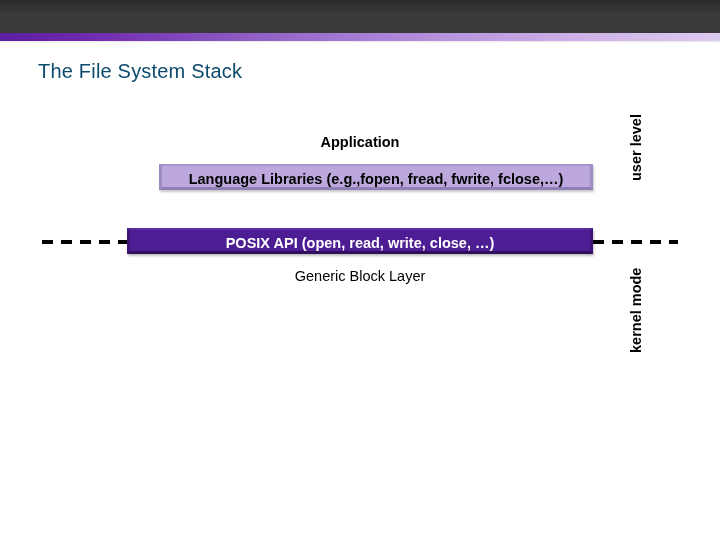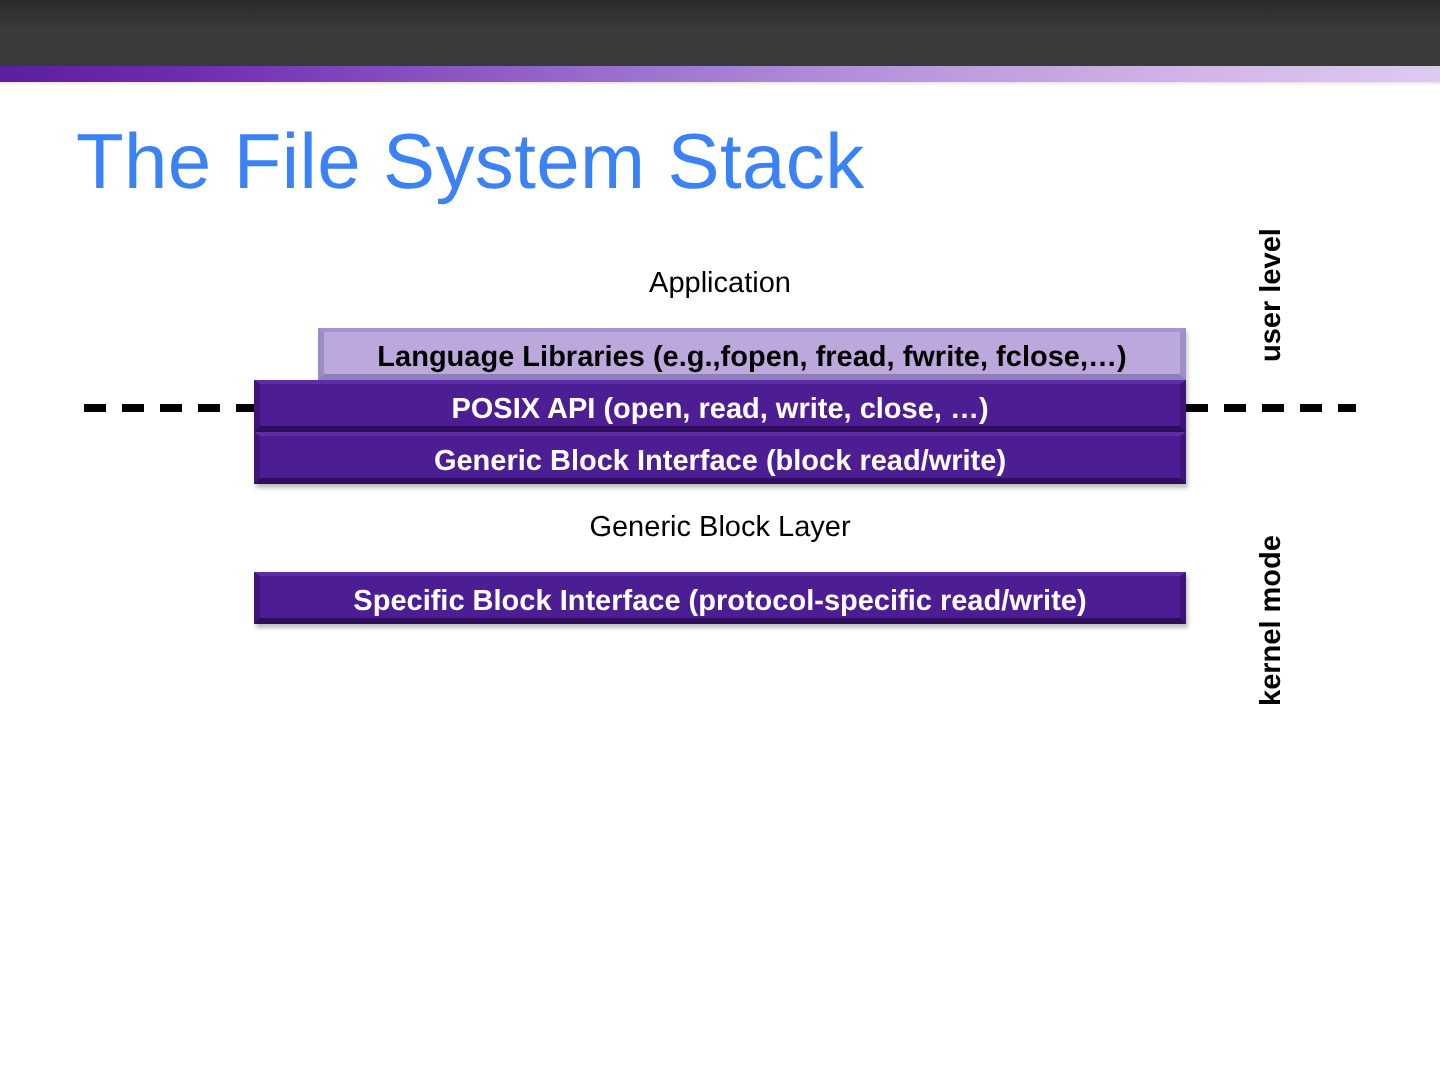--- a/index.html
+++ b/index.html
@@ -42,43 +42,43 @@
     width: 720px;
     height: 2px;
     background: linear-gradient(to bottom, rgba(0,0,0,0.10), rgba(0,0,0,0));
   }
 
   
   #slide-title {
     position: absolute;
     left: 38px;
     top: 60px;
-    font-size: 39px;
+    font-size: 20px;
     font-weight: 400;
-    color: #3b82f6;
+    color: #0c4a6e;
     letter-spacing: 0.2px;
     white-space: nowrap;
   }
 
   
   #stack {
     position: absolute;
     left: 127px;
     top: 120px;
     width: 466px;
   }
 
   .plain-row {
     height: 44px;
     line-height: 44px;
     text-align: center;
     color: #000000;
     font-size: 14.5px;
   }
-  .plain-row.bold { font-weight: normal; }
+  .plain-row.bold { font-weight: bold; }
 
   .bar {
     position: relative;
     height: 26px;
     line-height: 26px;
     text-align: center;
     font-size: 14.5px;
     font-weight: bold;
     box-sizing: border-box;
     white-space: nowrap;
@@ -103,20 +103,21 @@
     border-top: 2px solid #5d2ca6;
     border-left: 3px solid #3f1578;
     border-right: 3px solid #3f1578;
     border-bottom: 3px solid #2f0f5c;
     box-shadow: 1px 2px 2px rgba(0,0,0,0.25);
   }
 
   
   .boundary-row {
     position: relative;
+    margin-top: 38px;
   }
   .dash-line {
     position: absolute;
     top: 12px;
     height: 4px;
     background-image: repeating-linear-gradient(
        to right,
        #000000 0px, #000000 11px,
        rgba(0,0,0,0) 11px, rgba(0,0,0,0) 19px);
   }
@@ -155,24 +156,22 @@
 
   <div class="bar lavender">Language Libraries (e.g.,fopen, fread, fwrite, fclose,…)</div>
 
   <div class="boundary-row">
     <div class="dash-line" id="dash-left"></div>
     <div class="bar purple">POSIX API (open, read, write, close, …)</div>
     <div class="dash-line" id="dash-right"></div>
   </div>
 
 
-  <div class="bar purple">Generic Block Interface (block read/write)</div>
 
   <div class="plain-row">Generic Block Layer</div>
 
-  <div class="bar purple">Specific Block Interface (protocol-specific read/write)</div>
 
 
 </div>
 
 <div class="side-label" id="label-user-level">user level</div>
 
 <div class="side-label" id="label-kernel-mode">kernel mode</div>
 
 </body></html>

